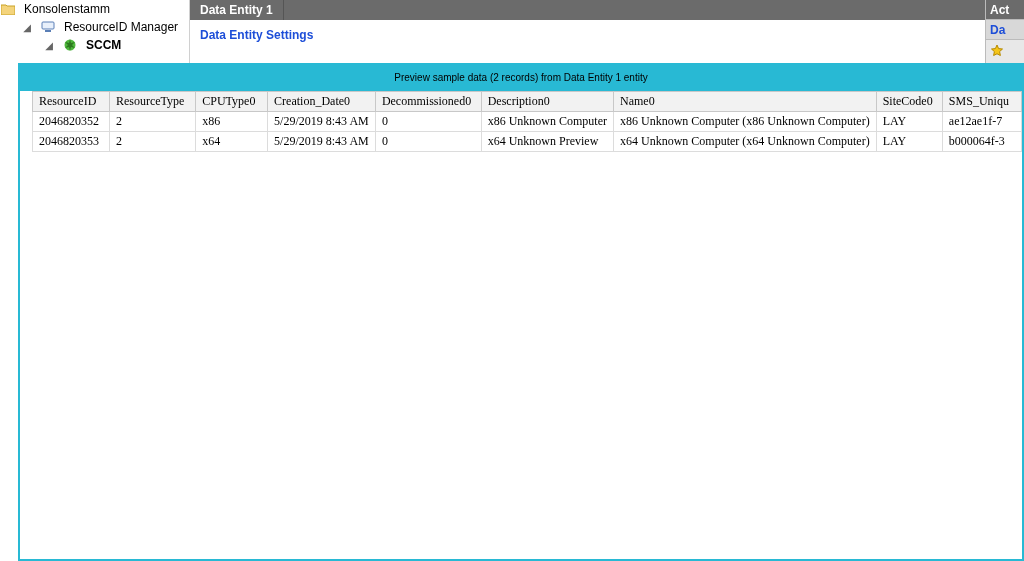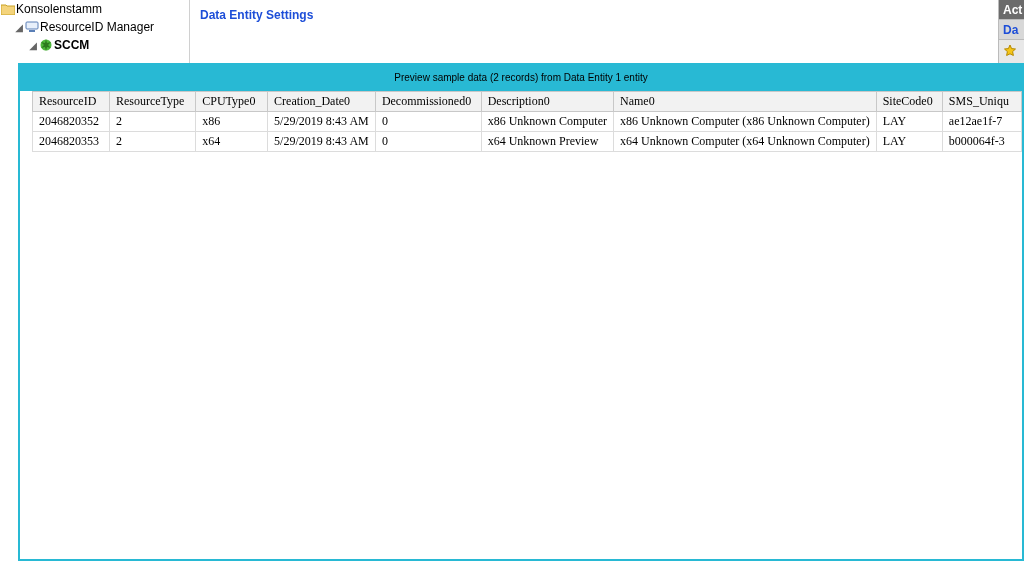--- a/index.html
+++ b/index.html
@@ -21,21 +21,21 @@
   .tree-panel {
     width: 190px;
     height: 63px;
     border-right: 1px solid #d0d0d0;
     background: #fff;
     overflow: hidden;
   }
   .tree-item {
     display: flex;
     align-items: center;
-    gap: 0;
+    gap: 8px;
     padding: 1px 0;
     white-space: nowrap;
   }
   .tree-indent { display:inline-block; width:14px; }
   .expander {
     width: 10px; height: 10px;
     display: inline-flex; align-items:center; justify-content:center;
     color: #666; font-size:10px; cursor:pointer;
   }
   .icon-box { width:16px; height:16px; display:inline-flex; align-items:center; justify-content:center; }
@@ -64,21 +64,21 @@
     cursor: pointer;
   }
   .tab-filler { flex:1; background:#6b6b6b; }
   .content-area {
     flex:1; background:#fff;
     padding: 8px 10px;
     display:flex;
   }
   .settings-title { font-size:12px; color:#1d4ed8; font-weight:bold; }
   .da-col {
-    width: 26px;
+    width: 39px;
     background: #e8e8e8;
     border-left: 1px solid #bbb;
     display:flex; flex-direction:column;
   }
   .da-header {
     height:20px; background:#d8d8d8;
     color:#1d4ed8; font-weight:bold; font-size:12px;
     display:flex; align-items:center; padding-left:4px;
     border-bottom: 1px solid #bbb;
   }
@@ -173,20 +173,26 @@
           <path d="M7 1l1 4 4-1-3 3 3 3-4-1-1 4-1-4-4 1 3-3-3-3 4 1z" fill="#2d7a1f"></path>
         </svg>
       </span>
       <span class="tree-label" style="font-weight:bold;">SCCM</span>
     </div>
   </div>
 
   <div class="main">
     <div style="display:flex; height:63px;">
       <div style="flex:1; display:flex; flex-direction:column;">
+        <div class="tab-strip">
+          <div class="tab">
+            <span>Data Entity 1</span>
+          </div>
+          <div class="tab-filler"></div>
+        </div>
         <div class="content-area">
           <span class="settings-title">Data Entity Settings</span>
         </div>
       </div>
       <div class="da-col">
         <div class="da-header dark">
           <span>Act</span>
         </div>
         <div class="da-header">
           <span>Da</span>

